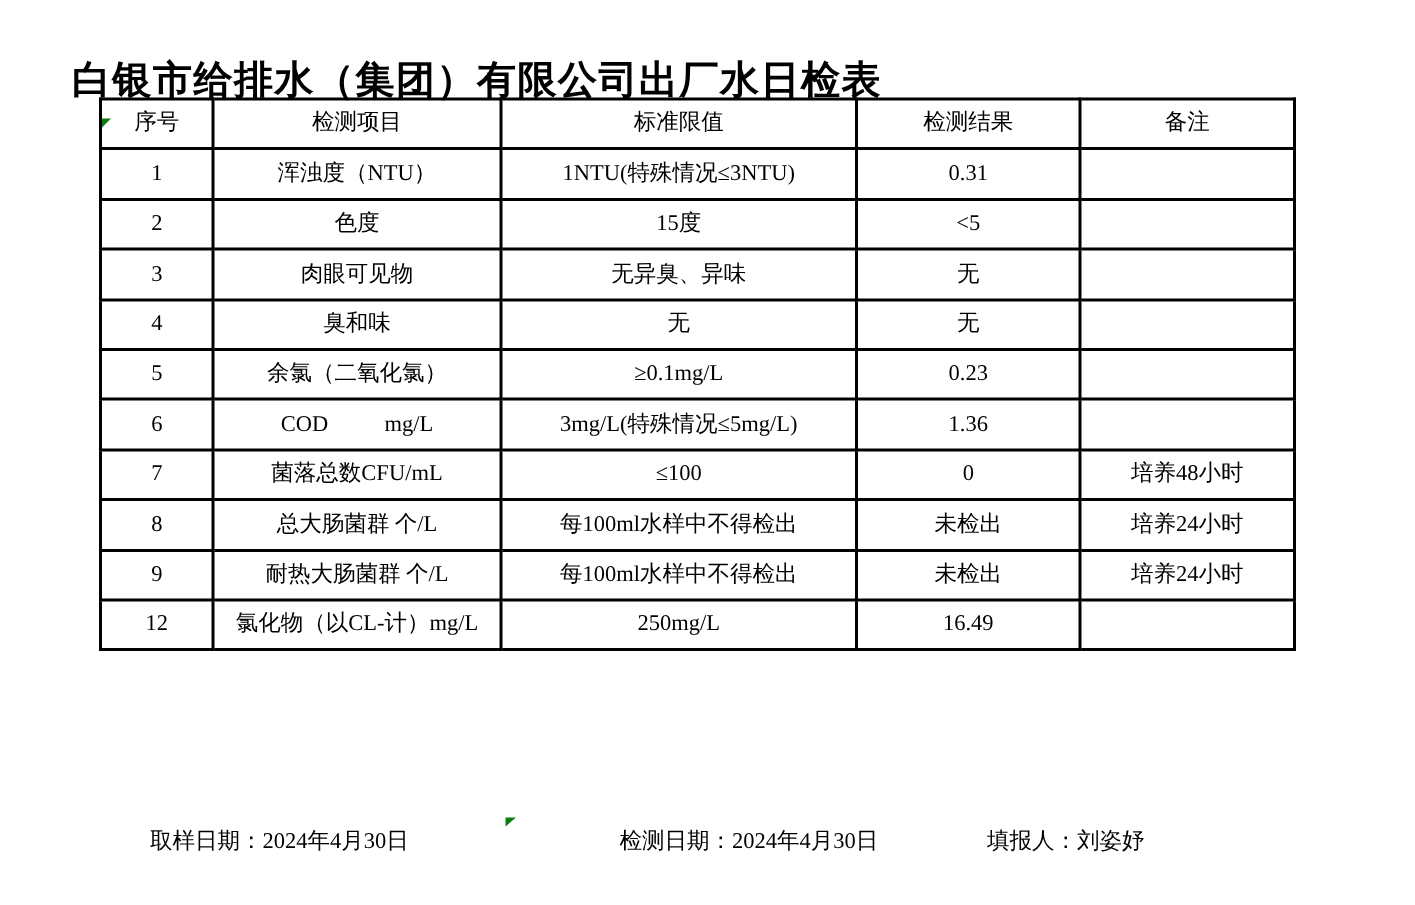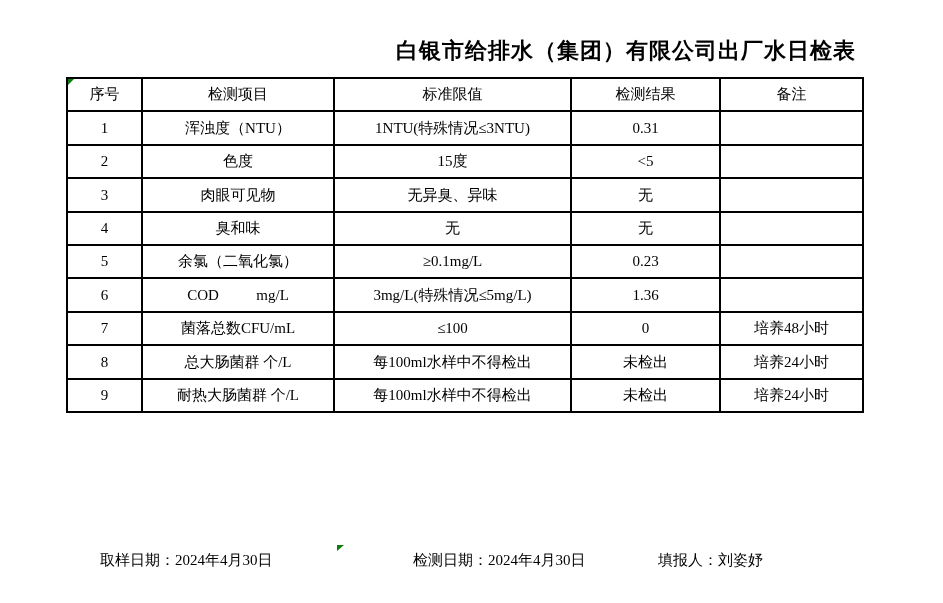--- a/index.html
+++ b/index.html
@@ -6,30 +6,30 @@
   .page{
     position:relative;
     width:943px;height:603px;
     background:#ffffff;
     color:#000;
     font-family:"Liberation Serif","DejaVu Serif",serif;
     overflow:hidden;
   }
   .title{
     position:absolute;
-    left:60px;top:36px;width:796px;
-    text-align:right;
-    font-size:22px;
+    left:48px;top:36px;width:796px;
+    text-align:left;
+    font-size:26px;
     font-weight:bold;
     letter-spacing:1px;
     white-space:pre;
   }
   table.sheet{
     position:absolute;
-    left:66px;top:77px;
+    left:66px;top:65px;
     width:796px;
     border-collapse:collapse;
     table-layout:fixed;
     font-family:Liberation Serif, serif;
   }
   table.sheet th, table.sheet td{
     border:2px solid #000;
     height:31.4px;
     padding:0 2px;
     text-align:center;
@@ -146,20 +146,27 @@
           <td>未检出</td>
           <td>培养24小时</td>
         </tr>
         <tr>
           <td>9</td>
           <td>耐热大肠菌群 个/L</td>
           <td>每100ml水样中不得检出</td>
           <td>未检出</td>
           <td>培养24小时</td>
         </tr>
+        <tr>
+          <td>12</td>
+          <td>氯化物（以CL-计）mg/L</td>
+          <td>250mg/L</td>
+          <td>16.49</td>
+          <td></td>
+        </tr>
       </tbody>
   </table>
 
   <div class="marker marker-bottom"></div>
 
   <div class="footer">
     <span class="f1">取样日期：2024年4月30日</span>
     <span class="f2">检测日期：2024年4月30日</span>
     <span class="f3">填报人：刘姿妤</span>
   </div>

